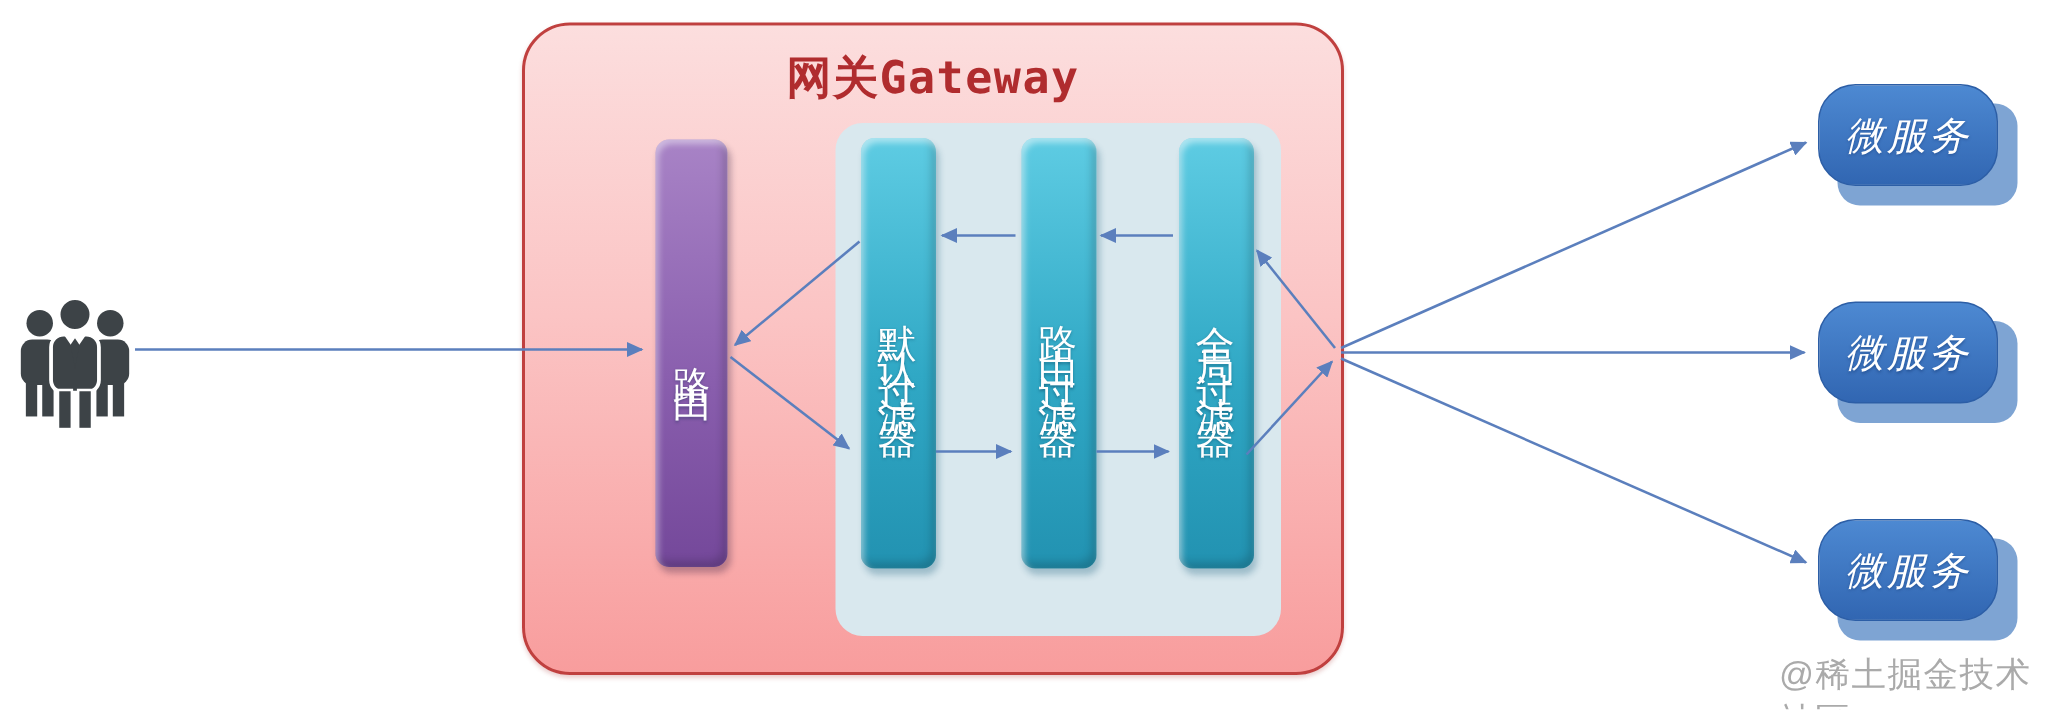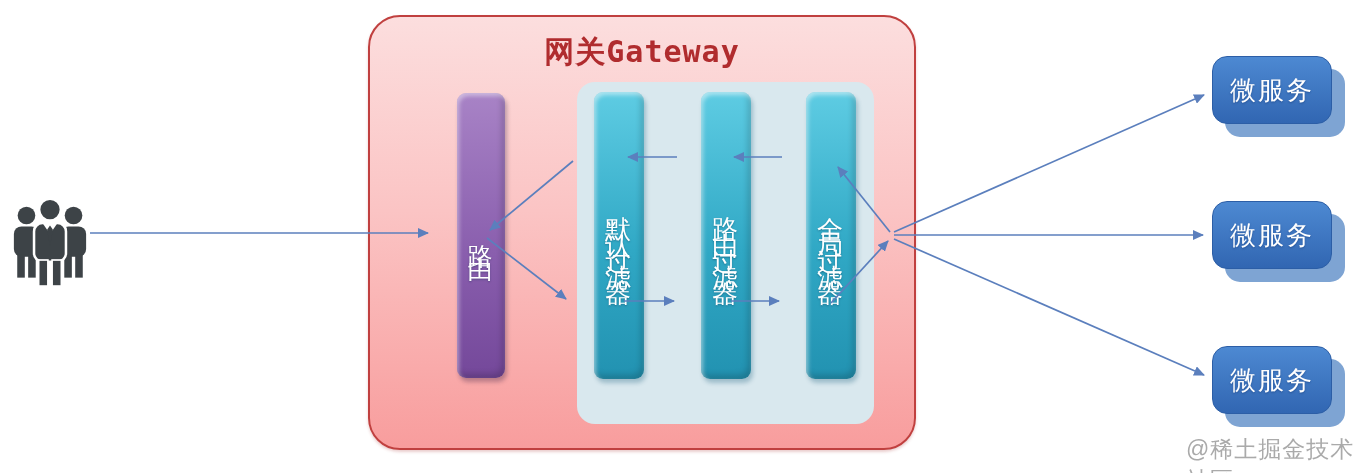--- a/index.html
+++ b/index.html
@@ -50,21 +50,20 @@
     position: absolute;
     left: 348px; top: 15px;
     width: 548px; height: 435px;
     border: 2px solid var(--gateway-border);
     border-radius: 32px;
     background: linear-gradient(180deg,
       var(--gateway-fill-top) 0%,
       var(--gateway-fill-mid) 45%,
       var(--gateway-fill-bottom) 100%);
     box-shadow: 0 2px 3px rgba(170, 60, 60, 0.25);
-    margin-left: 20px;
   }
   .gateway-title {
     position: absolute;
     top: 15px; left: 0; right: 0;
     text-align: center;
     font-family: "DejaVu Sans Mono", "Liberation Mono", monospace;
     font-size: 30px;
     font-weight: 600;
     color: var(--title-text);
     letter-spacing: 1px;
@@ -143,33 +142,34 @@
     position: absolute;
     inset: 0;
     transform: translate(13px, 13px);
     background: var(--service-shadow);
     opacity: 0.8;
     border-radius: 15px;
   }
   .service-box {
     position: absolute;
     inset: 0;
-    border-radius: 15px;
+    border-radius: 25px;
     border: 1px solid var(--service-border);
     background: linear-gradient(180deg,
       var(--service-fill-top) 0%,
       var(--service-fill-bottom) 100%);
     display: flex;
     align-items: center;
     justify-content: center;
     color: #ffffff;
     font-size: 26px;
     font-weight: 500;
     letter-spacing: 2px;
     text-shadow: 0 1px 2px rgba(0,30,80,0.35);
+    font-style: italic;
   }
 
   
   .arrows {
     position: absolute;
     left: 0; top: 0;
     width: 1367px; height: 473px;
     pointer-events: none;
     z-index: 5;
   }

